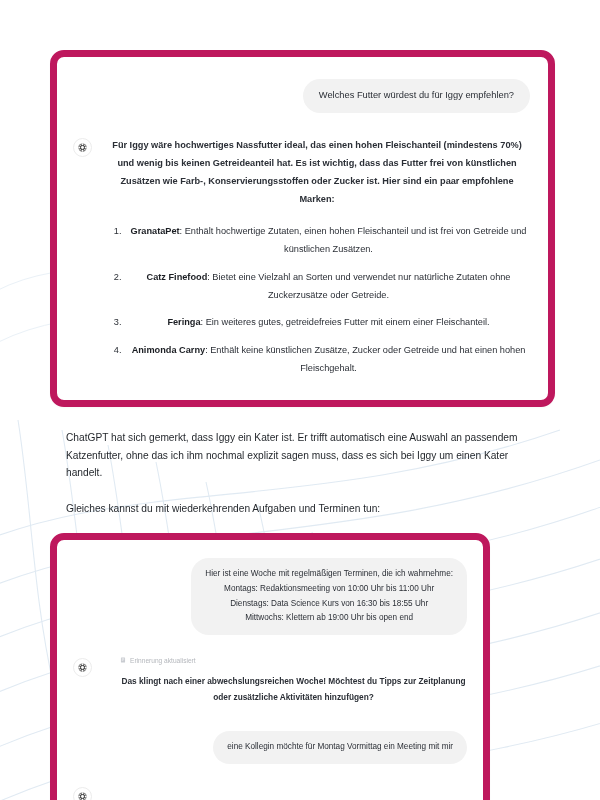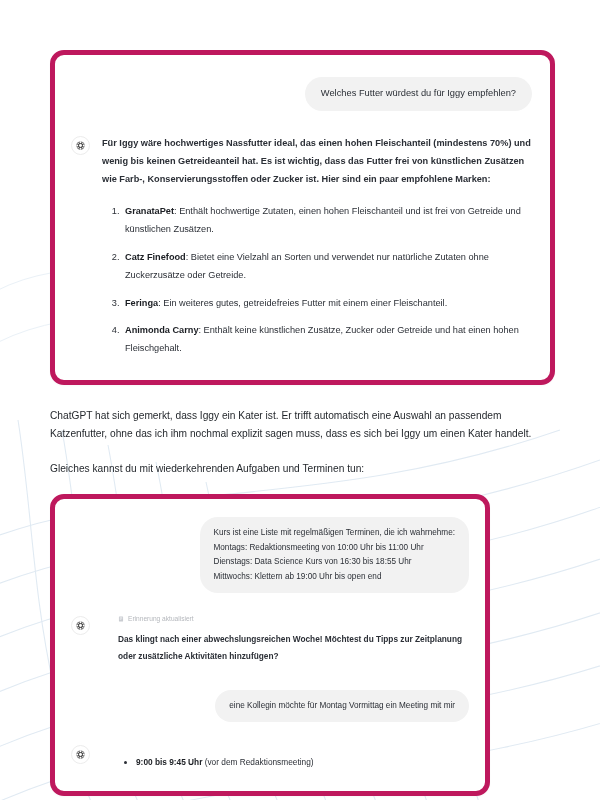--- a/index.html
+++ b/index.html
@@ -28,23 +28,24 @@
   
   .page {
     position: relative;
     z-index: 1;
     padding: 50px 45px 0 50px;
   }
 
   
   .chat-card {
     background: #ffffff;
-    border: 5px solid #be185d;
+    border: 7px solid #be185d;
     border-radius: 14px;
     box-shadow: 0 1px 2px rgba(16,24,40,0.03);
+    text-align: center;
   }
   .card-top {
     width: 505px;
     padding: 22px 18px 22px 16px;
   }
   .card-bottom {
     width: 440px;
     margin-top: 16px;
     padding: 18px 16px 20px 16px;
   }
@@ -141,21 +142,21 @@
   }
   ul.slot-list li { margin-bottom: 8px; }
   ul.slot-list li:last-child { margin-bottom: 0; }
   ul.slot-list b { font-weight: 700; color: #1b1e23; }
 
   
   .narrative {
     font-size: 10.2px;
     line-height: 1.72;
     color: #1f2328;
-    margin: 0;
+    margin: 16px;
   }
   .narrative-1 { margin-top: 22px; }
   .narrative-2 { margin-top: 18px; }
 </style>
 </head>
 <body>
 
 <svg id="bg-pattern" viewBox="0 0 600 800" preserveAspectRatio="none" aria-hidden="true">
   <g stroke="#dfe9f2" stroke-width="1.1" fill="none" opacity="0.95">
 
@@ -230,21 +231,21 @@
     </div>
   </div>
 
   <p class="narrative narrative-1">ChatGPT hat sich gemerkt, dass Iggy ein Kater ist. Er trifft automatisch eine Auswahl an passendem Katzenfutter, ohne das ich ihm nochmal explizit sagen muss, dass es sich bei Iggy um einen Kater handelt.</p>
   <p class="narrative narrative-2">Gleiches kannst du mit wiederkehrenden Aufgaben und Terminen tun:</p>
 
   <div class="chat-card card-bottom">
 
     <div class="user-row">
       <div class="user-bubble">
-        <span class="line">Kurs ist eine Liste mit regelmäßigen Terminen, die ich wahrnehme:</span>
+        <span class="line">Hier ist eine Woche mit regelmäßigen Terminen, die ich wahrnehme:</span>
         <span class="line">Montags: Redaktionsmeeting von 10:00 Uhr bis 11:00 Uhr</span>
         <span class="line">Dienstags: Data Science Kurs von 16:30 bis 18:55 Uhr</span>
         <span class="line">Mittwochs: Klettern ab 19:00 Uhr bis open end</span>
       </div>
     </div>
 
     <div class="assistant-row">
       <div class="gpt-avatar">
         <svg width="11" height="11" viewBox="0 0 24 24" aria-hidden="true">
           <circle cx="12" cy="12" r="9" fill="#4a4a4a"></circle>

